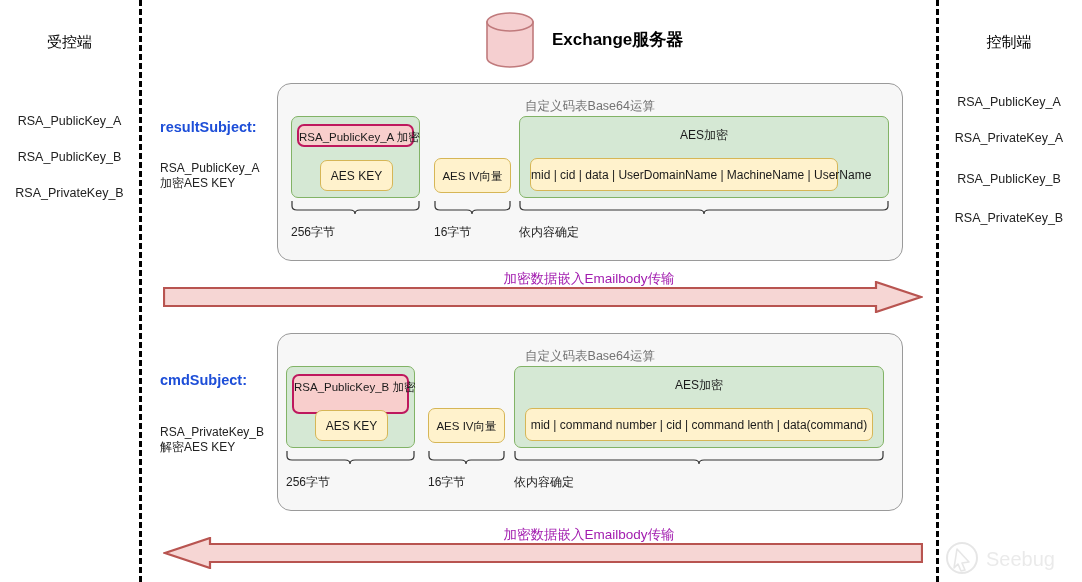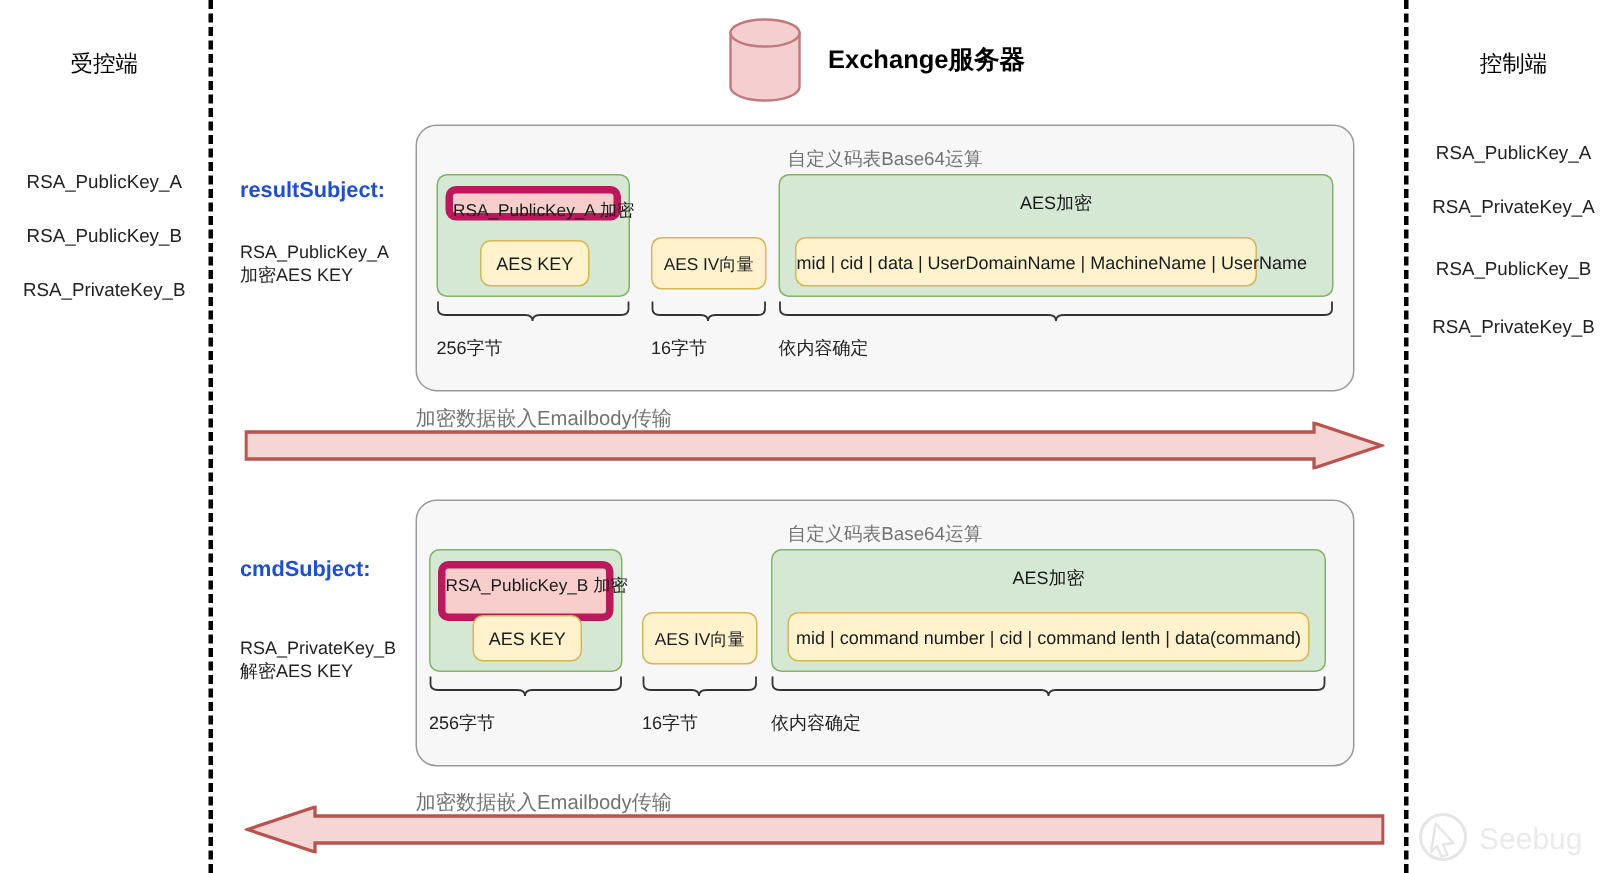--- a/index.html
+++ b/index.html
@@ -55,39 +55,39 @@
     border-radius:14px;
   }
   .panel-caption{
     position:absolute;width:100%;text-align:center;
     font-size:12.5px;color:#737373;top:14px;left:0;
   }
 
   
   .box{position:absolute;border-radius:7px;box-sizing:border-box;}
   .box-green{background:#d5e8d4;border:1px solid #82b366;}
-  .box-red{background:#f8cecc;border:5px solid #be185d;padding-left:48px;}
+  .box-red{background:#f8cecc;border:2px solid #be185d;padding-left:48px;}
   .box-yellow{background:#fff2cc;border:1px solid #d6b656;}
   .box-label{
     position:absolute;left:0;width:100%;text-align:center;
     font-size:12px;color:#1a1a1a;white-space:nowrap;
   }
   .box-label.small{font-size:11.5px;}
 
   
   .brace{position:absolute;}
   .brace-cap{
     position:absolute;text-align:left;font-size:12px;color:#222;
     white-space:nowrap;
   }
 
   
   .arrow-wrap{position:absolute;}
   .arrow-caption{
-    position:absolute;font-size:13.5px;color:#737373;
+    position:absolute;text-align:center;font-size:13.5px;color:#a21caf;
     white-space:nowrap;
   }
 
   
   #watermark{
     position:absolute;left:944px;top:538px;width:132px;height:40px;
     opacity:.45;
   }
 </style>
 </head>

